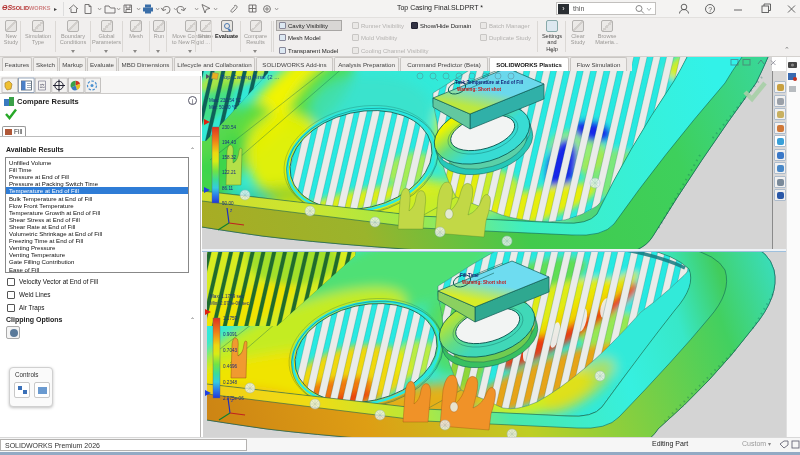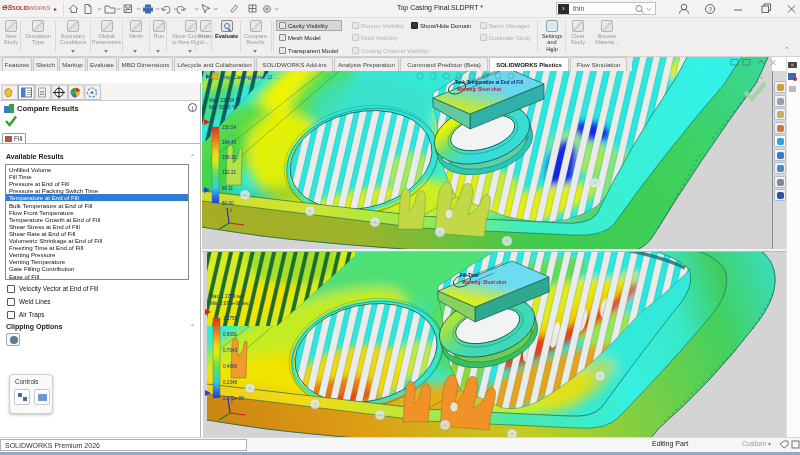--- a/index.html
+++ b/index.html
@@ -1,21 +1,21 @@
 <!DOCTYPE html>
 <html><head><meta charset="utf-8"><style>
 
 *{margin:0;padding:0;box-sizing:border-box}
 body{font-family:"Liberation Sans",sans-serif;width:800px;height:455px;overflow:hidden;background:#fff}
 #app{position:relative;width:800px;height:455px}
 .abs{position:absolute}
 #titlebar{position:absolute;left:0;top:0;width:800px;height:18px;background:#f4f3f2;border-bottom:1px solid #e2e0de}
 #ribbon{position:absolute;left:0;top:18px;width:800px;height:39px;background:#f1efee;border-bottom:1px solid #d4d1ce}
 #tabbar{position:absolute;left:0;top:57px;width:632px;height:14px;background:#e9e7e5;z-index:4}
-#leftpanel{position:absolute;left:0;top:83px;width:201px;height:366px;background:#fff;border-right:1px solid #b8b6b4}
+#leftpanel{position:absolute;left:0;top:76px;width:201px;height:366px;background:#fff;border-right:1px solid #b8b6b4}
 #statusbar{position:absolute;left:0;top:437px;width:800px;height:15px;background:#f6f6f6;border-top:1px solid #d8d8d8;font-size:7px;color:#333}
 #botline{position:absolute;left:0;top:452px;width:800px;height:3px;background:#92aac4}
 .rbtn{position:absolute;top:2px;text-align:center;font-size:5.6px;line-height:6.4px;color:#9b9996}
 .ric{width:12px;height:12px;border:1px solid #b4b2b0;border-radius:2px;margin:0 auto 1px;background:linear-gradient(135deg,#eceae8 0 45%,#d2cfcc 45% 60%,#e6e4e2 60%)}
 .rsep{position:absolute;top:3px;width:1px;height:31px;background:#dbd8d5}
 .tab{position:absolute;top:0;height:14px;font-size:6.2px;color:#444;text-align:center;line-height:14px;
  background:#f0eeec;border:1px solid #c9c6c3;border-bottom:none;border-radius:2px 2px 0 0;white-space:nowrap;overflow:hidden}
 .tab.active{background:#fff;font-weight:bold;color:#111;font-size:6px}
 .chk{position:absolute;font-size:6px;color:#222;line-height:10px;white-space:nowrap}
 .chk .ci{display:inline-block;width:7px;height:7px;vertical-align:-1px;margin-right:2px;border:1px solid #889;background:#dce8f2;border-radius:1px}

